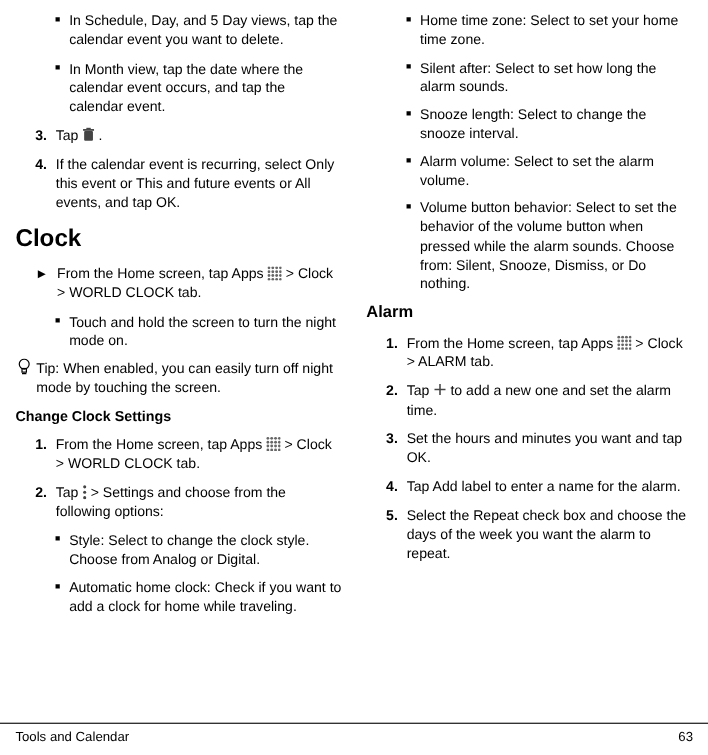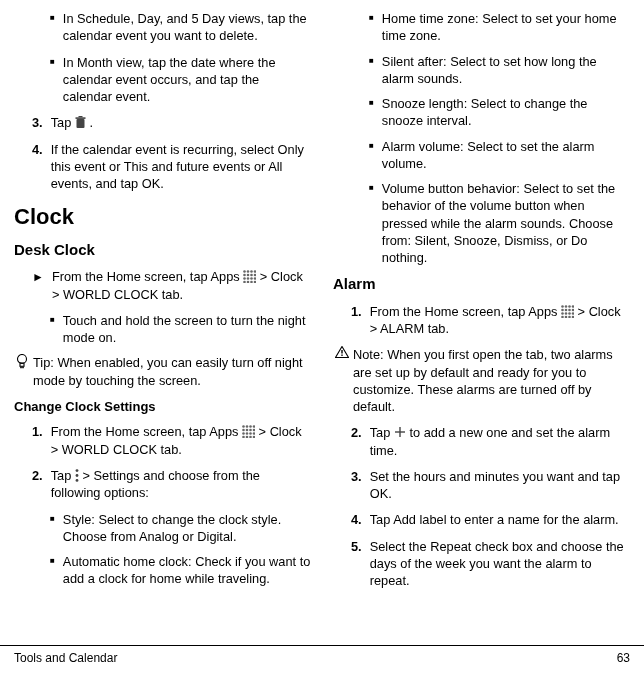--- a/index.html
+++ b/index.html
@@ -64,21 +64,21 @@
   }
   .icon-plus {
     display: inline-block;
     width: 12px; height: 12px;
     vertical-align: -1px;
   }
   .footer {
     position: absolute;
     bottom: 0; left: 0; right: 0;
     border-top: 1px solid #000;
-    padding: 4px 14px 20px 14px;
+    padding: 4px 14px 8px 14px;
     display: flex;
     justify-content: space-between;
     font-size: 12px;
     gap: 22px;
   }
   .indent1 { padding-left: 18px; }
   .indent2 { padding-left: 18px; }
   svg { display: block; }
 </style>
 </head>
@@ -111,21 +111,20 @@
           <span> .</span>
         </span>
       </div>
       <div class="num-row">
         <span class="num-marker">4.</span>
         <span class="num-content">If the calendar event is recurring, select <b>Only this event</b> or <b>This and future events</b> or <b>All events</b>, and tap <b>OK</b>.</span>
       </div>
     </div>
 
     <div class="h1">Clock</div>
-    <div class="h2">Desk Clock</div>
 
     <div class="indent1">
       <div class="bullet-row">
         <span class="bl-marker big">►</span>
         <span class="bl-content">
           <span>From the Home screen, tap <b>Apps</b> </span>
           <span class="icon-grid">
             <svg viewBox="0 0 13 13">
                 <g fill="#666">
                   <circle cx="1.5" cy="1.5" r="1.3"></circle>
@@ -281,30 +280,20 @@
                   <circle cx="8.5" cy="12" r="1.3"></circle>
                   <circle cx="12" cy="12" r="1.3"></circle>
                 </g>
               </svg>
           </span>
           <span> &gt; <b>Clock</b> &gt; <b>ALARM</b> tab.</span>
         </span>
       </div>
     </div>
 
-    <div class="bullet-row" style="margin-left:2px;">
-      <span class="icon-caution">
-        <svg viewBox="0 0 14 12">
-            <polygon points="7,0.5 13.5,11.5 0.5,11.5" fill="none" stroke="#000" stroke-width="1.1"></polygon>
-            <rect x="6.3" y="4" width="1.4" height="3.5" fill="#000"></rect>
-            <rect x="6.3" y="8.5" width="1.4" height="1.4" fill="#000"></rect>
-          </svg>
-      </span>
-      <span class="bl-content"><b>Note:</b> When you first open the tab, two alarms are set up by default and ready for you to customize. These alarms are turned off by default.</span>
-    </div>
 
     <div class="indent1">
       <div class="num-row">
         <span class="num-marker">2.</span>
         <span class="num-content">
           <span>Tap </span>
           <span class="icon-plus">
             <svg viewBox="0 0 12 12">
                 <line x1="6" y1="1" x2="6" y2="11" stroke="#444" stroke-width="1.4"></line>
                 <line x1="1" y1="6" x2="11" y2="6" stroke="#444" stroke-width="1.4"></line>

